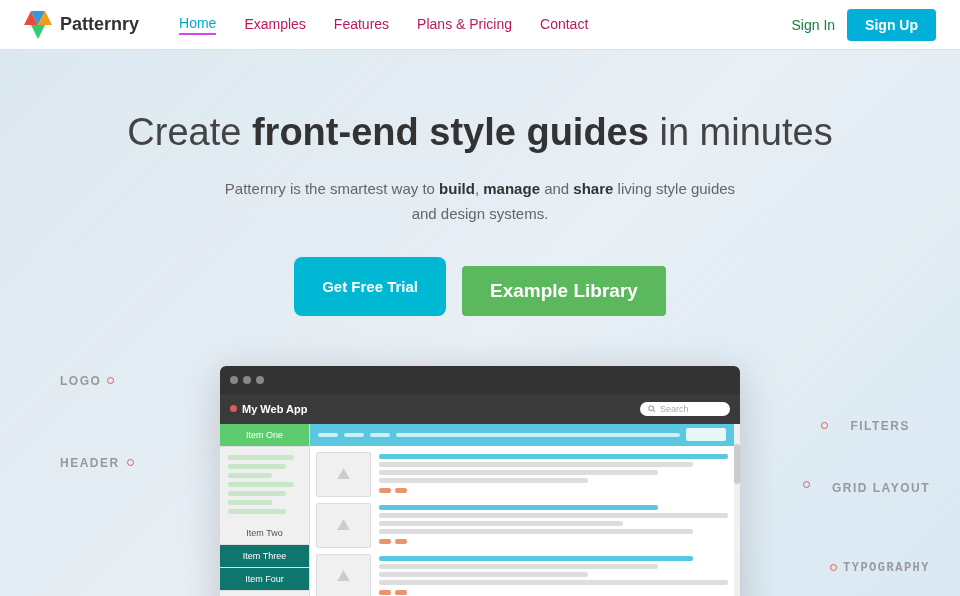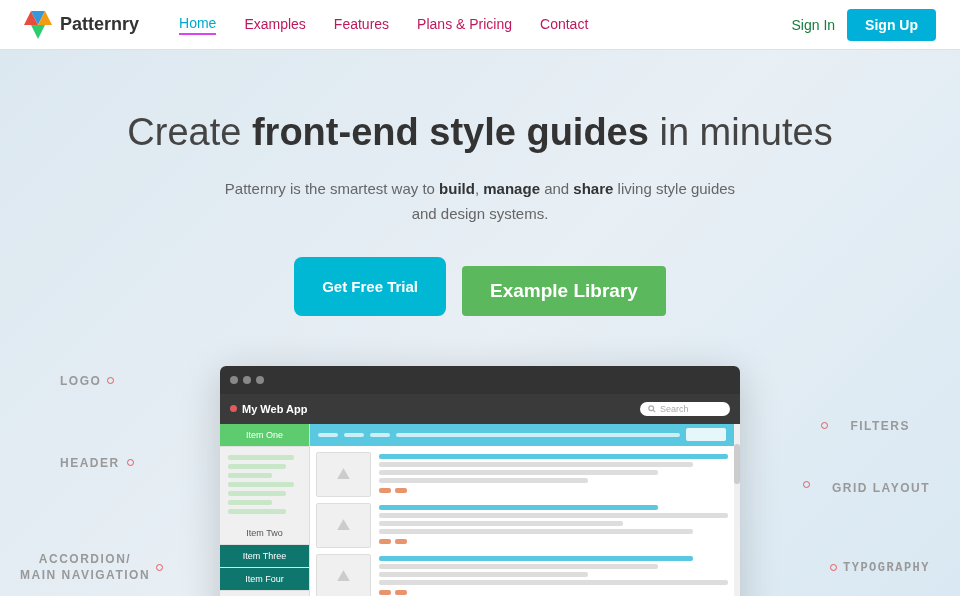--- a/index.html
+++ b/index.html
@@ -390,24 +390,20 @@
   <div class="mockup-area">
 
     <div style="position:absolute;left:60px;top:8px;display:flex;align-items:center;gap:6px;">
       <span class="ann-text">LOGO</span>
       <div class="ann-circle"></div>
     </div>
     <div style="position:absolute;left:60px;top:90px;display:flex;align-items:center;gap:7px;">
       <span class="ann-text">HEADER</span>
       <div class="ann-circle"></div>
     </div>
-    <div style="position:absolute;left:20px;top:185px;display:flex;align-items:center;gap:6px;">
-      <span class="ann-text" style="text-align:center;line-height:1.4;">ACCORDION/<br>MAIN NAVIGATION</span>
-      <div class="ann-circle"></div>
-    </div>
 
     <div style="position:absolute;right:50px;top:15px;display:flex;align-items:center;gap:22px;margin-top:38px;">
       <div class="ann-circle"></div>
       <span class="ann-text">FILTERS</span>
     </div>
     <div style="position:absolute;right:30px;top:115px;display:flex;align-items:flex-start;gap:22px;">
       <div class="ann-circle"></div>
       <span class="ann-text">GRID LAYOUT</span>
     </div>
     <div style="position:absolute;right:30px;top:195px;display:flex;align-items:center;gap:6px;font-family:Liberation Mono, monospace;">

